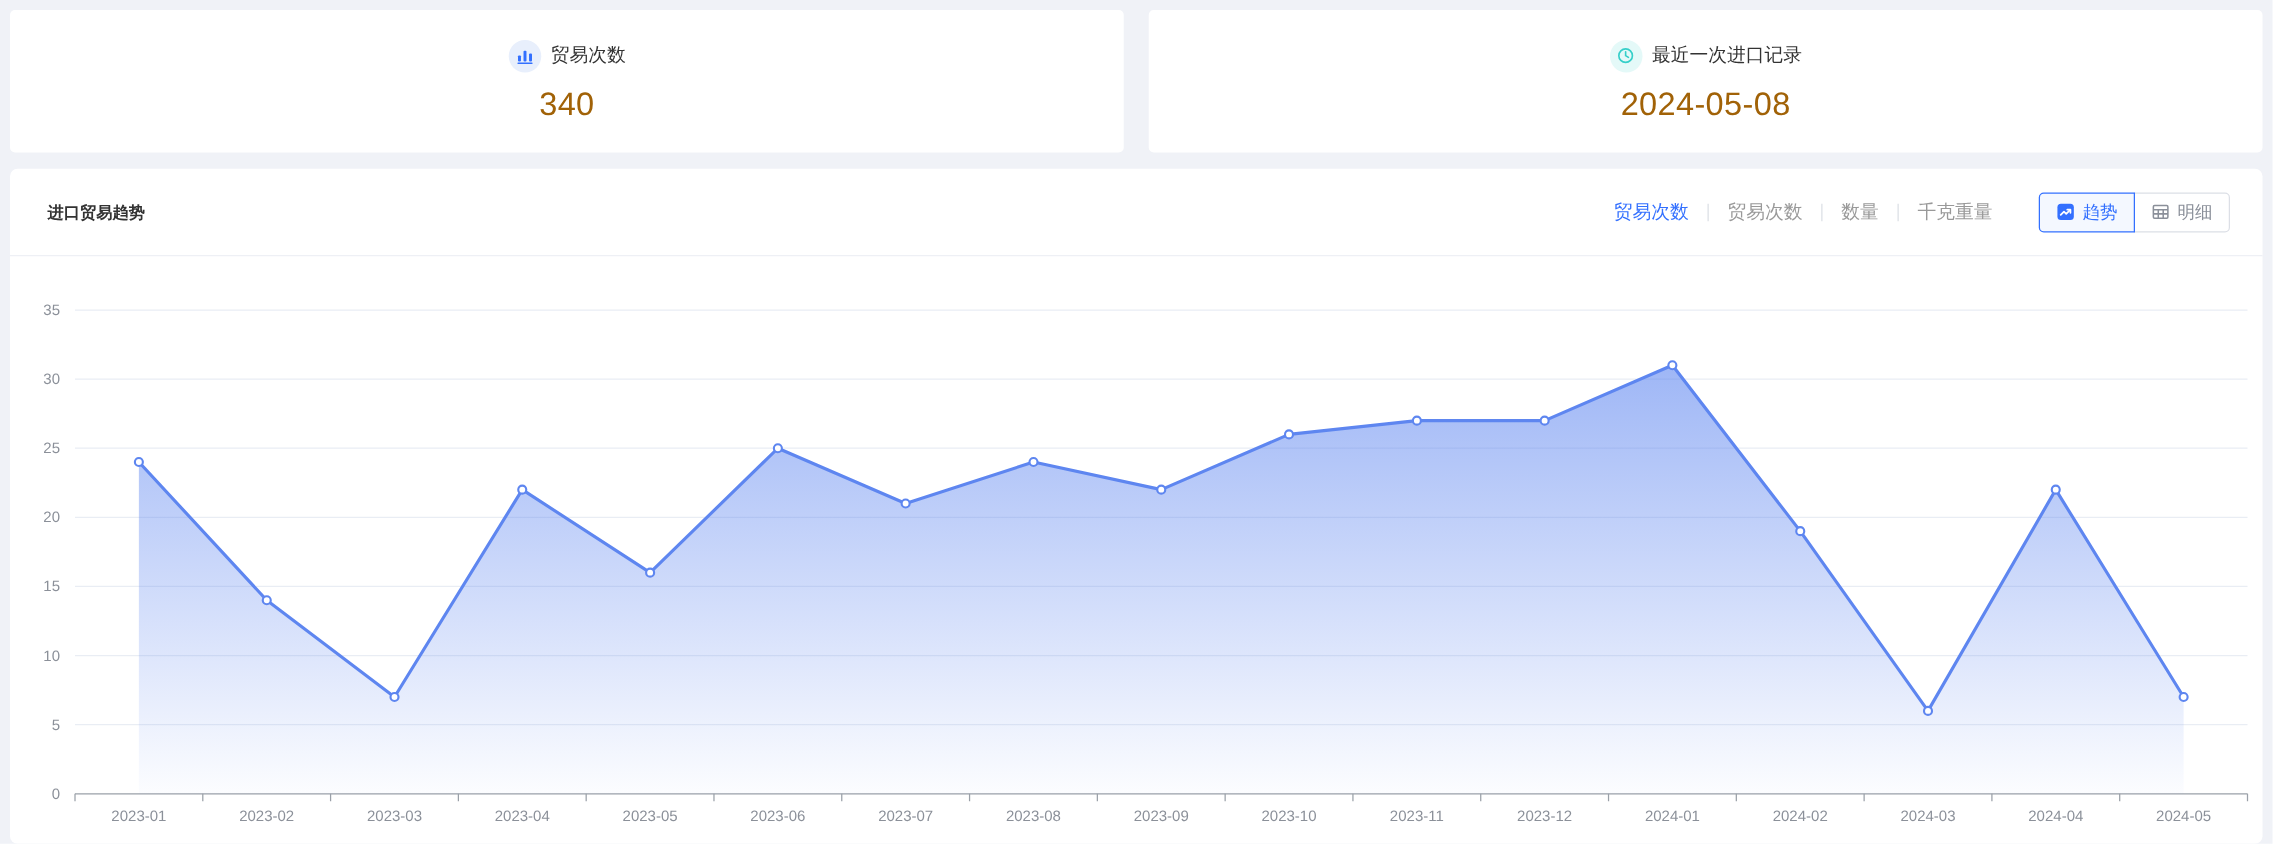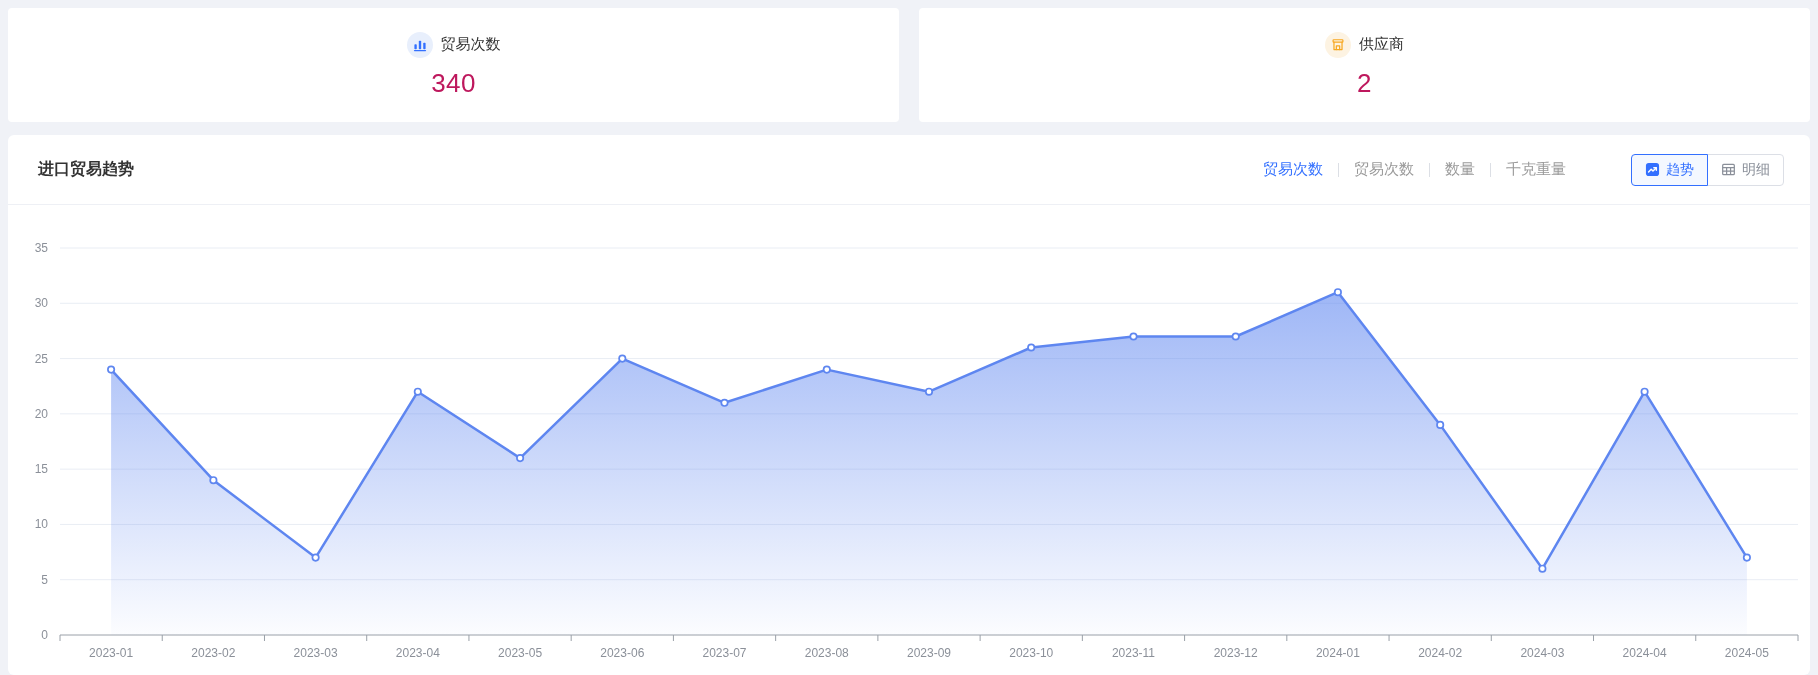--- a/index.html
+++ b/index.html
@@ -14,39 +14,39 @@
   .stat-card {
     flex:1; height:114px; background:#ffffff; border-radius:4px;
     display:flex; flex-direction:column; align-items:center; justify-content:center; gap:10px;
   }
   .stat-head { display:flex; align-items:center; gap:8px; }
   .icon-circle { width:26px; height:26px; border-radius:50%; display:flex; align-items:center; justify-content:center; }
   .icon-circle.blue { background:#e8effc; }
   .icon-circle.orange { background:#fdf3e2; }
   .icon-circle.teal { background:#e4f9f8; }
   .stat-label { font-size:15px; color:#333333; }
-  .stat-value { font-size:26px; color:#be185d; font-weight:500; letter-spacing:.3px; }
+  .stat-value { font-size:26px; color:#a16207; font-weight:500; letter-spacing:.3px; }
 
   
   .panel { margin:13px 8px 0 8px; height:540px; background:#ffffff; border-radius:6px; }
   .panel-header {
     height:70px; display:flex; align-items:center; justify-content:space-between;
     padding:0 26px 0 30px; border-bottom:1px solid #eef0f5;
   }
-  .panel-title { font-size:16px; font-weight:700; color:#333333; }
+  .panel-title { font-size:13px; font-weight:700; color:#333333; }
   .controls { display:flex; align-items:center; }
   .metric-tabs { display:flex; align-items:center; margin-right:22px; }
   .metric-tab { font-size:15px; color:#999999; padding:0 15px; cursor:pointer; white-space:nowrap; }
   .metric-tab.active { color:#3370ff; }
   .tab-sep { width:1px; height:14px; background:#dcdfe5; }
   .toggle-group { display:flex; }
   .toggle-btn {
     display:flex; align-items:center; gap:6px; height:32px; padding:0 13px;
     font-size:14px; font-family:inherit; background:#ffffff; color:#8a8f99;
-    border:1px solid #dcdfe6; cursor:pointer;margin-left:28px;
+    border:1px solid #dcdfe6; cursor:pointer;
   }
   .toggle-btn:first-child { border-radius:4px 0 0 4px; }
   .toggle-btn:last-child  { border-radius:0 4px 4px 0; margin-left:-1px; }
   .toggle-btn.active { border-color:#3370ff; color:#3370ff; background:#f4f8ff; position:relative; z-index:1; }
   .chart-wrap { width:1802px; height:468px; }
   svg text { font-family:"Liberation Sans","DejaVu Sans",sans-serif; }
 </style>
 </head>
 <body>
 
@@ -60,34 +60,33 @@
           <rect x="6.65" y="3" width="2.7" height="9.8" rx="0.9" fill="#3370ff"></rect>
           <rect x="11.7" y="5.4" width="2.7" height="7.4" rx="0.9" fill="#3370ff"></rect>
           <rect x="1" y="13.6" width="14" height="1.5" rx="0.75" fill="#3370ff"></rect>
         </svg>
       </span>
       <span class="stat-label">贸易次数</span>
     </div>
     <div class="stat-value">340</div>
   </div>
 
+
   <div class="stat-card">
     <div class="stat-head">
-      <span class="icon-circle orange">
-        <svg width="14" height="14" viewBox="0 0 16 16" fill="none" stroke="#f7a821" stroke-width="1.4" stroke-linecap="round" stroke-linejoin="round">
-          <rect x="2.4" y="2" width="11.2" height="2.8" rx="0.7"></rect>
-          <path d="M3.4 4.8 v8.4 h9.2 v-8.4"></path>
-          <path d="M6.1 13.2 v-4.2 h3.8 v4.2"></path>
+      <span class="icon-circle teal">
+        <svg width="15" height="15" viewBox="0 0 16 16" fill="none" stroke="#35cfc9" stroke-width="1.4" stroke-linecap="round" stroke-linejoin="round">
+          <circle cx="8" cy="8" r="5.8"></circle>
+          <path d="M8 4.7 V8 l2.4 1.5"></path>
         </svg>
       </span>
-      <span class="stat-label">供应商</span>
+      <span class="stat-label">最近一次进口记录</span>
     </div>
-    <div class="stat-value">2</div>
-  </div>
-
+    <div class="stat-value">2024-05-08</div>
+  </div>
 
 </div>
 
 <div class="panel">
   <div class="panel-header">
     <div class="panel-title">进口贸易趋势</div>
 
     <div class="controls">
       <div class="metric-tabs">
         <span class="metric-tab active">贸易次数</span>

